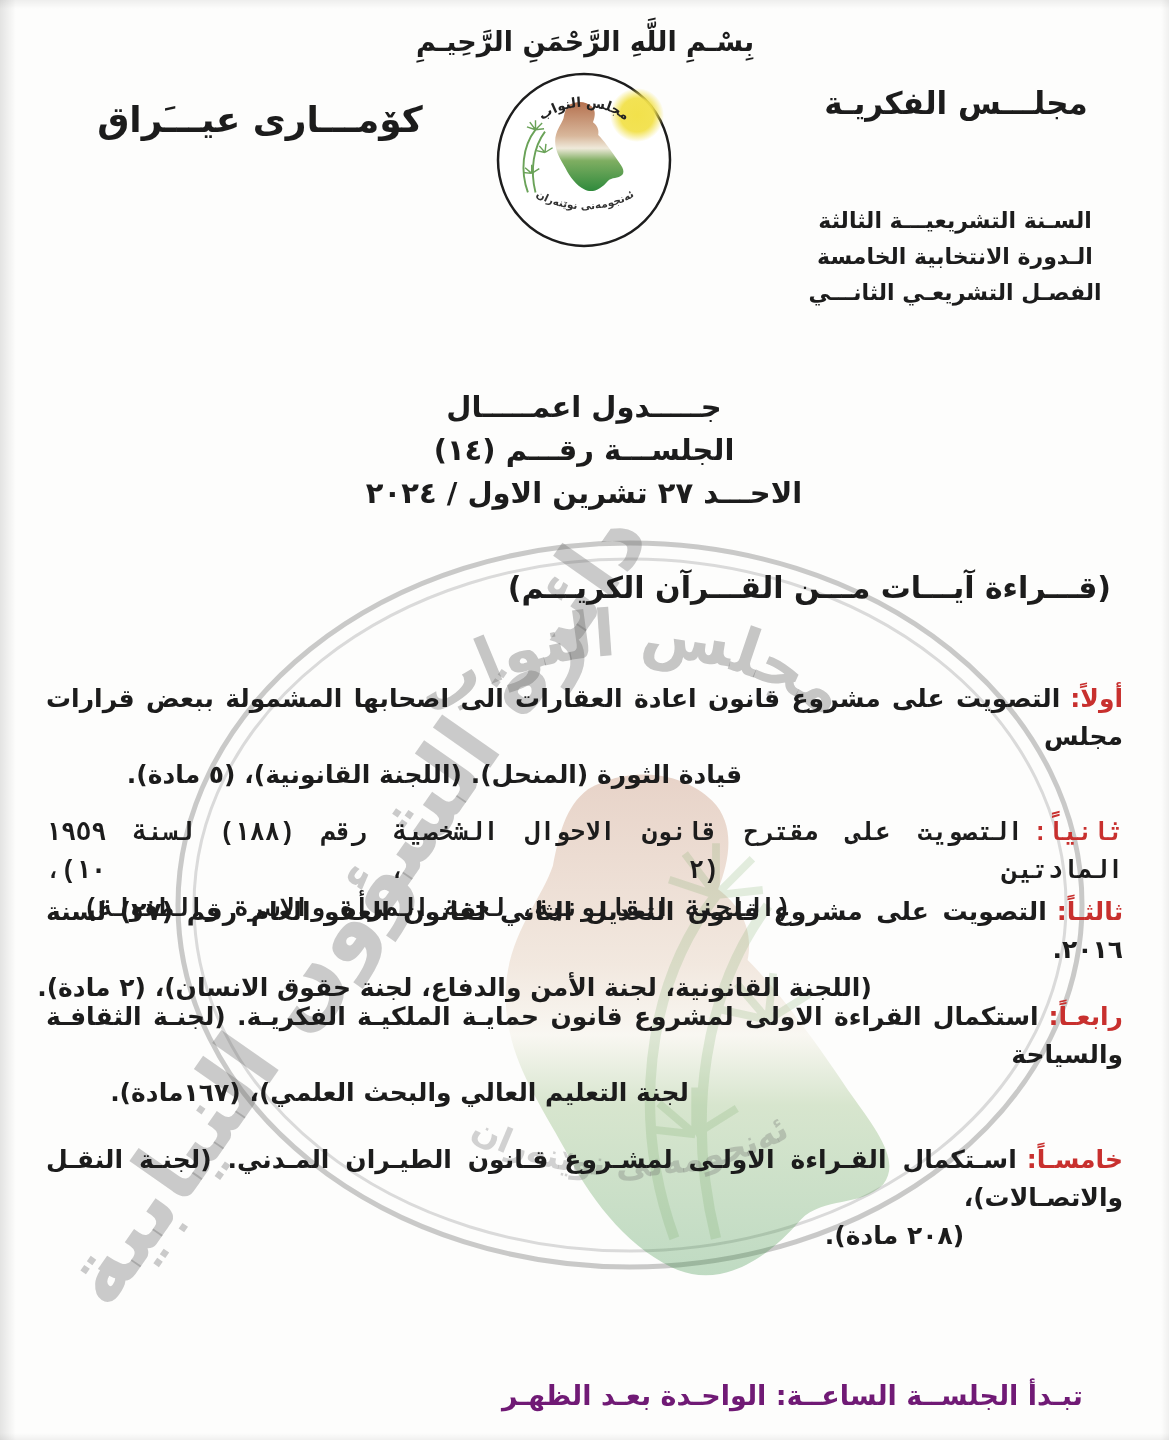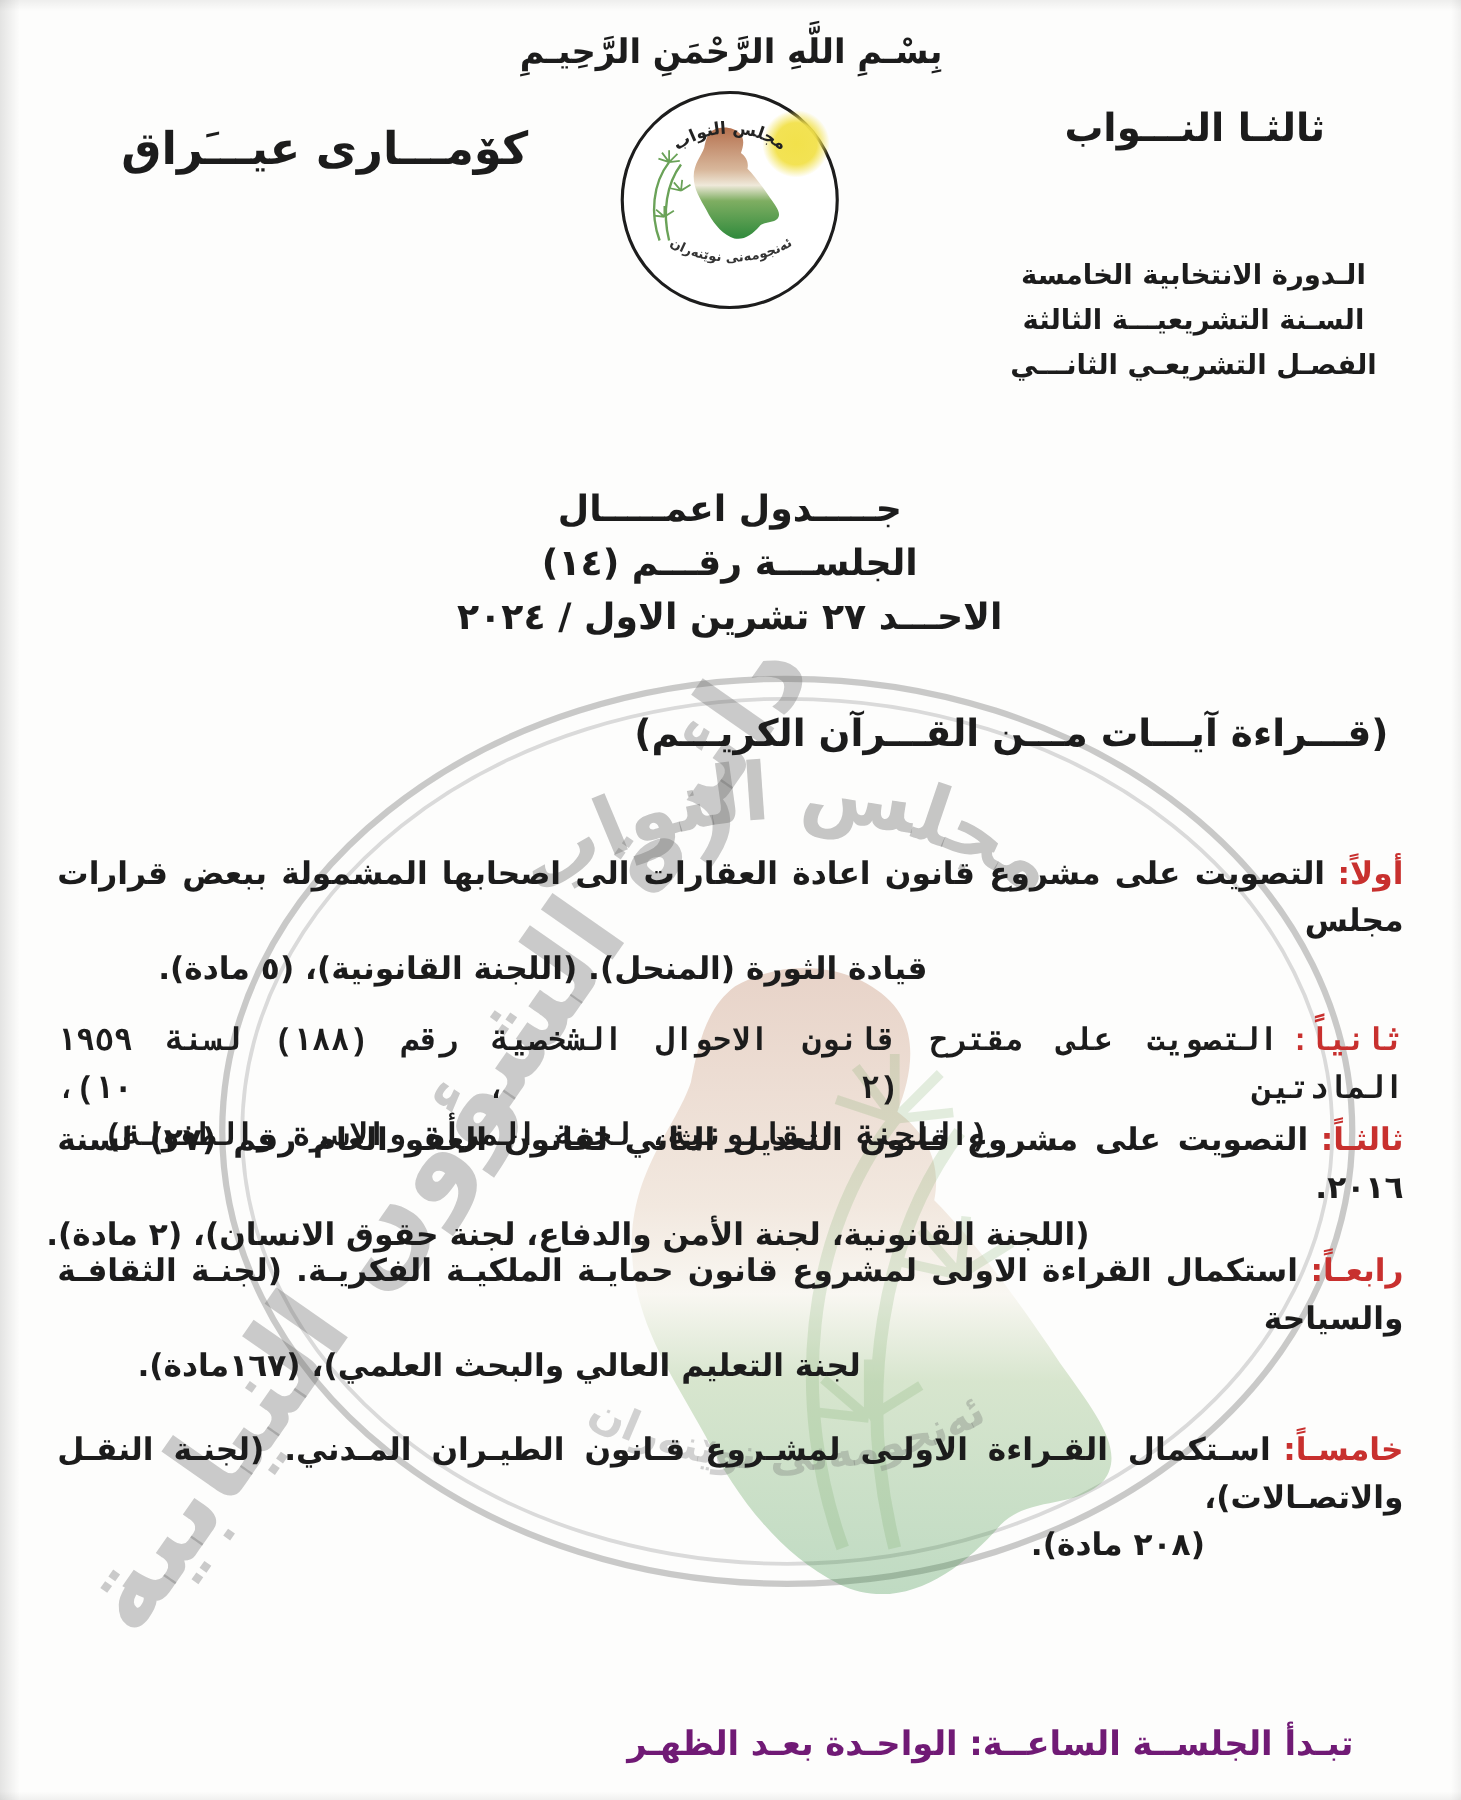--- a/index.html
+++ b/index.html
@@ -78,26 +78,26 @@
   <text font-size="34" font-weight="bold" fill="#6e6e6e" fill-opacity="0.30" letter-spacing="4">
     <textPath href="#wmBotArc" startOffset="50%" text-anchor="middle">ئه‌نجومه‌نی نوێنه‌ران</textPath>
   </text>
 
   <text transform="translate(380,925) rotate(-55)" text-anchor="middle" font-size="92" font-weight="bold" fill="#646464" fill-opacity="0.33" letter-spacing="3">دائرة الشؤون النيابية</text>
 </svg>
 
 <div class="abs bismillah b">بِسْـمِ اللَّهِ الرَّحْمَنِ الرَّحِيـمِ</div>
 
 <div class="abs hdr-right b">
-  <div>ثالثـا النـــواب</div>
+  <div>مجلـــس الفكريـة</div>
 </div>
 
 <div class="abs hdr-session b">
+  <div>السـنة التشريعيـــة الثالثة</div>
   <div>الـدورة الانتخابية الخامسة</div>
-  <div>السـنة التشريعيـــة الثالثة</div>
   <div>الفصـل التشريعـي الثانـــي</div>
 </div>
 
 <div class="abs hdr-left b">
   <div>كۆمـــارى عيـــَراق</div>
 </div>
 
 <div class="abs logo-wrap">
   <svg width="184" height="184" viewBox="0 0 184 184">
     <defs>

